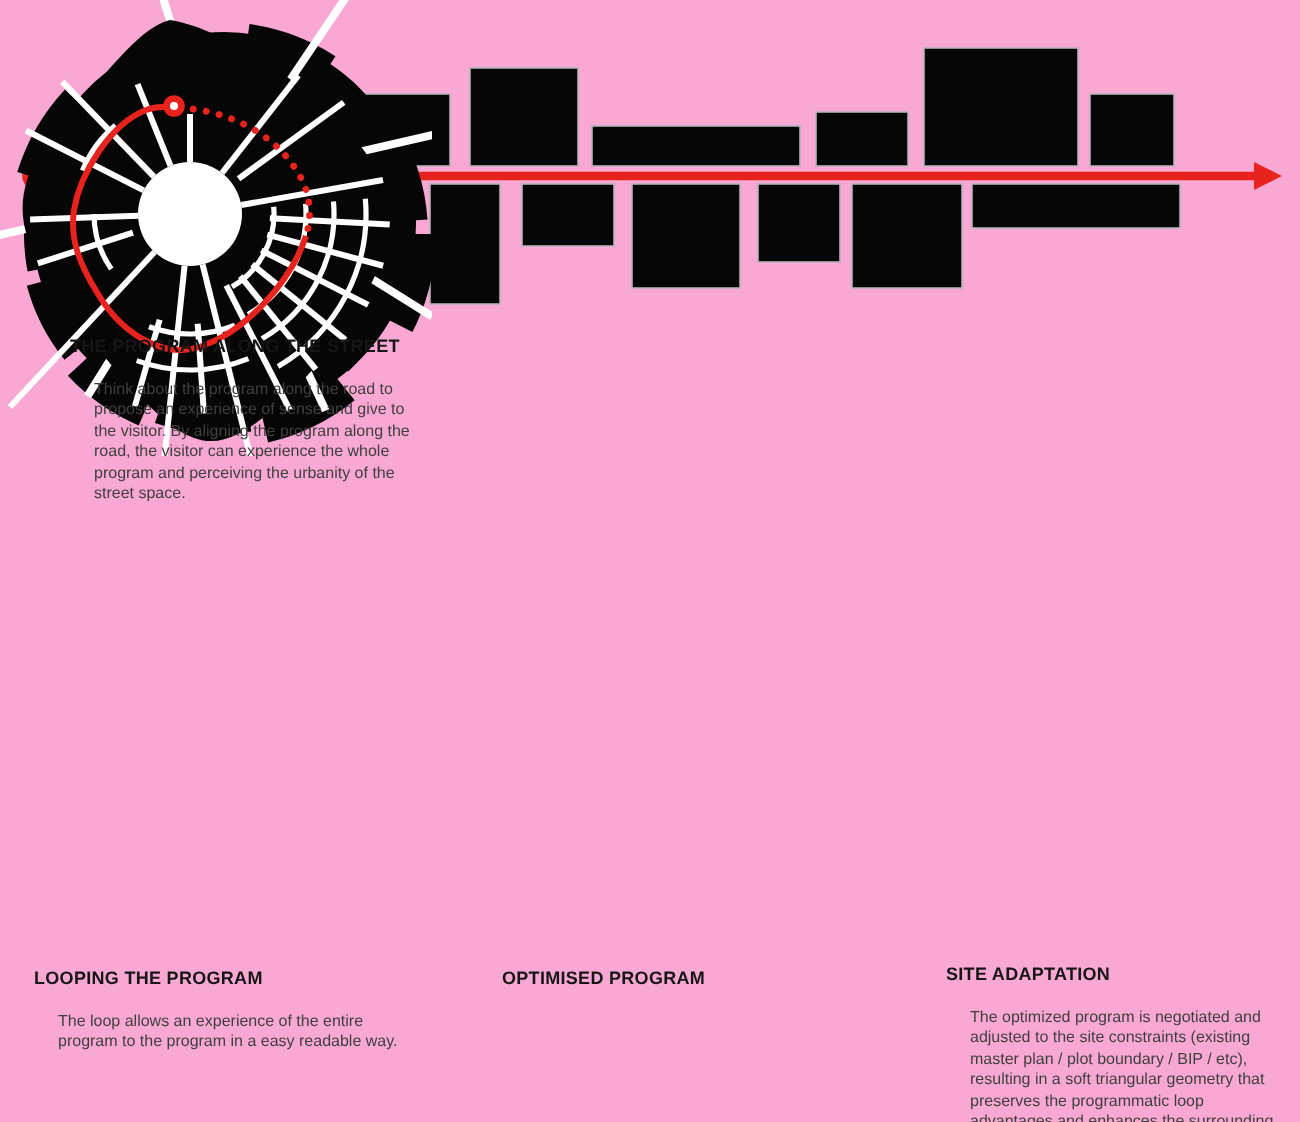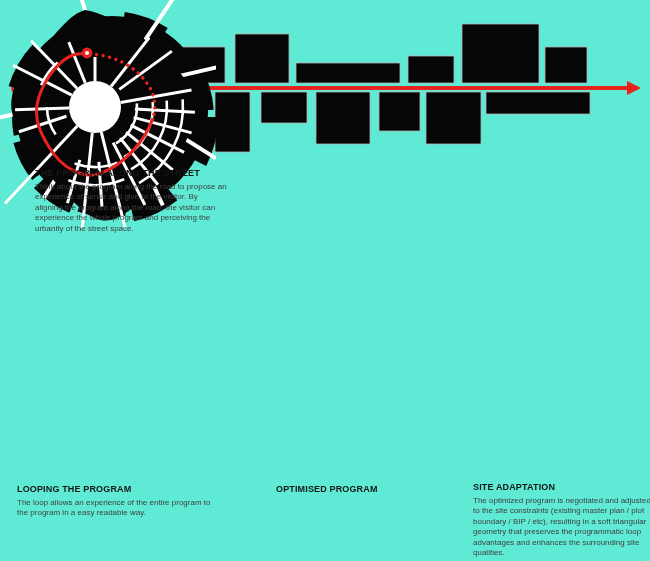--- a/index.html
+++ b/index.html
@@ -1,28 +1,28 @@
 <!DOCTYPE html>
 <html><head>
 <meta charset="utf-8">
 <style>
   html,body{margin:0;padding:0;background:#ffffff;}
-  .canvas{position:relative;width:650px;height:561px;background:#5eead4;overflow:hidden;
+  .canvas{position:relative;width:650px;height:561px;background:#f9a8d4;overflow:hidden;
           font-family:"Liberation Sans",sans-serif;}
   svg{position:absolute;display:block;}
   .caption{position:absolute;}
   .caption h3{margin:0 0 4px 0;font-size:9px;font-weight:700;color:#161616;letter-spacing:.15px;}
-  .caption p{margin:0;font-size:8px;line-height:10.4px;color:#3f3f3f;}
+  .caption p{margin:12px;font-size:8px;line-height:10.4px;color:#3f3f3f;}
   #street-svg{left:0;top:0;}
   #loop-svg{left:0;top:250;}
   #opt-svg{left:228;top:252;}
   #site-svg{left:448;top:238;}
   .cap-street{left:35px;top:168px;width:192px;}
   .cap-loop{left:17px;top:484px;width:205px;}
-  .cap-opt{left:276px;top:484px;width:205px;}
+  .cap-opt{left:251px;top:484px;width:205px;}
   .cap-site{left:473px;top:482px;width:180px;}
 </style>
 </head>
 <body>
 
 <div class="canvas">
 
   <svg id="street-svg" width="650" height="165" viewBox="0 0 650 165">
       <rect x="65" y="25" width="39" height="58" fill="#060606" stroke="#b3b3b3" stroke-width="0.8"></rect>
       <rect x="111" y="47" width="114" height="36" fill="#060606" stroke="#b3b3b3" stroke-width="0.8"></rect>

